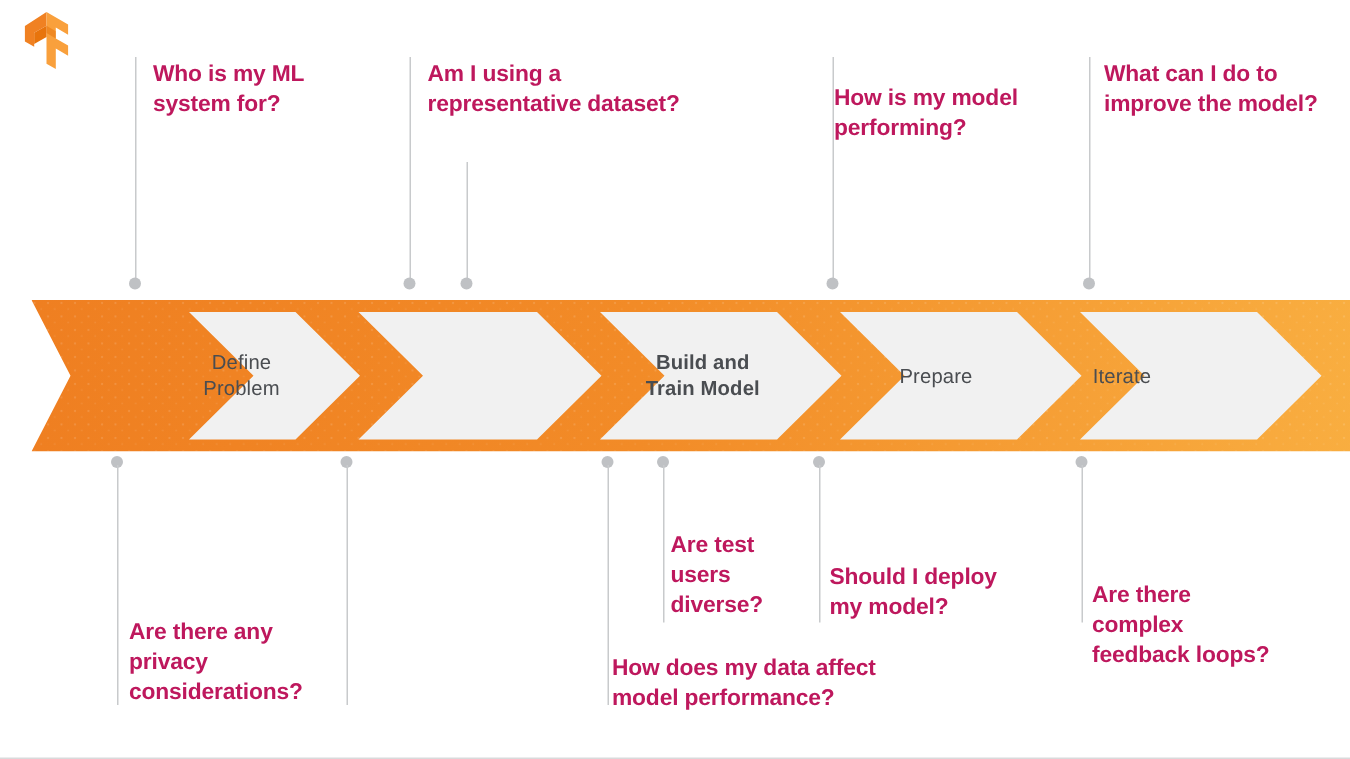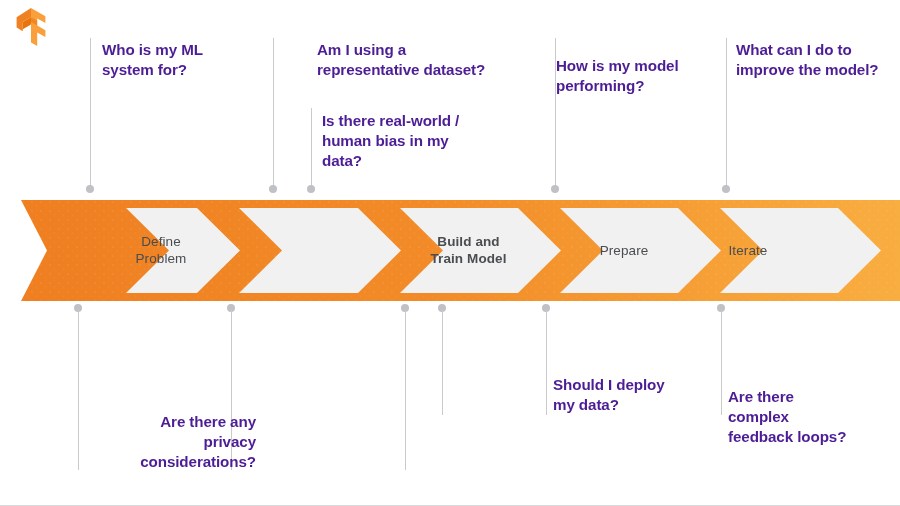--- a/index.html
+++ b/index.html
@@ -74,21 +74,21 @@
     position: absolute;
     width: 8px;
     height: 8px;
     border-radius: 50%;
     background: #bfc1c4;
   }
 
   
   .callout {
     position: absolute;
-    color: #4c1d95;
+    color: #be185d;
     font-size: 15.2px;
     line-height: 20px;
     font-weight: 700;
     letter-spacing: -0.1px;
     white-space: pre-line;
   }
 </style>
 </head>
 <body>
 
@@ -169,41 +169,43 @@
 Problem</div>
     <div class="chevron-label" style="left:385px; width:125px; top:33px;font-weight:bold;">Build and
 Train Model</div>
     <div class="chevron-label" style="left:548px; width:110px; top:42px;">Prepare</div>
     <div class="chevron-label" style="left:672px; width:110px; top:42px;">Iterate</div>
   </div>
 
   <div class="callout" style="left:102px; top:40px; width:175px;">Who is my ML
 system for?</div>
 
-  <div class="callout" style="left:285px; top:40px; width:225px;margin-left:32px;">Am I using a
+  <div class="callout" style="left:285px; top:40px; width:225px;">Am I using a
 representative dataset?</div>
 
-  <div class="callout" style="left:322px; top:111px; width:185px;">Is there real-world /
-human bias in my
-data?</div>
 
   <div class="callout" style="left:556px; top:40px; width:175px;margin-top:16px;">How is my model
 performing?</div>
 
   <div class="callout" style="left:736px; top:40px; width:175px;">What can I do to
 improve the model?</div>
 
-  <div class="callout" style="left:86px; top:412px; width:170px;text-align:right;">Are there any
+  <div class="callout" style="left:86px; top:412px; width:170px;">Are there any
 privacy
 considerations?</div>
 
 
-
+  <div class="callout" style="left:447px; top:354px; width:95px;">Are test
+users
+diverse?</div>
+
+  <div class="callout" style="left:408px; top:436px; width:230px;">How does my data affect
+model performance?</div>
 
   <div class="callout" style="left:553px; top:375px; width:165px;">Should I deploy
-my data?</div>
+my model?</div>
 
   <div class="callout" style="left:728px; top:343px; width:165px;margin-top:44px;">Are there
 complex
 feedback loops?</div>
 
   <div class="bottom-rule"></div>
 </div>
 
 </body></html>

